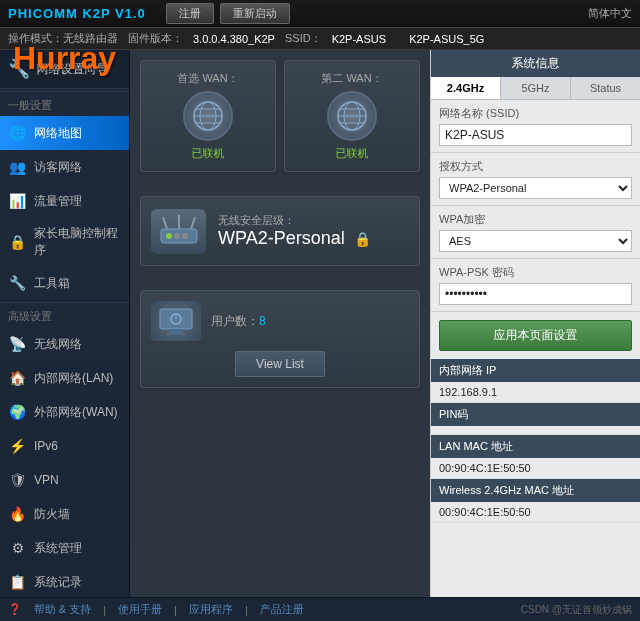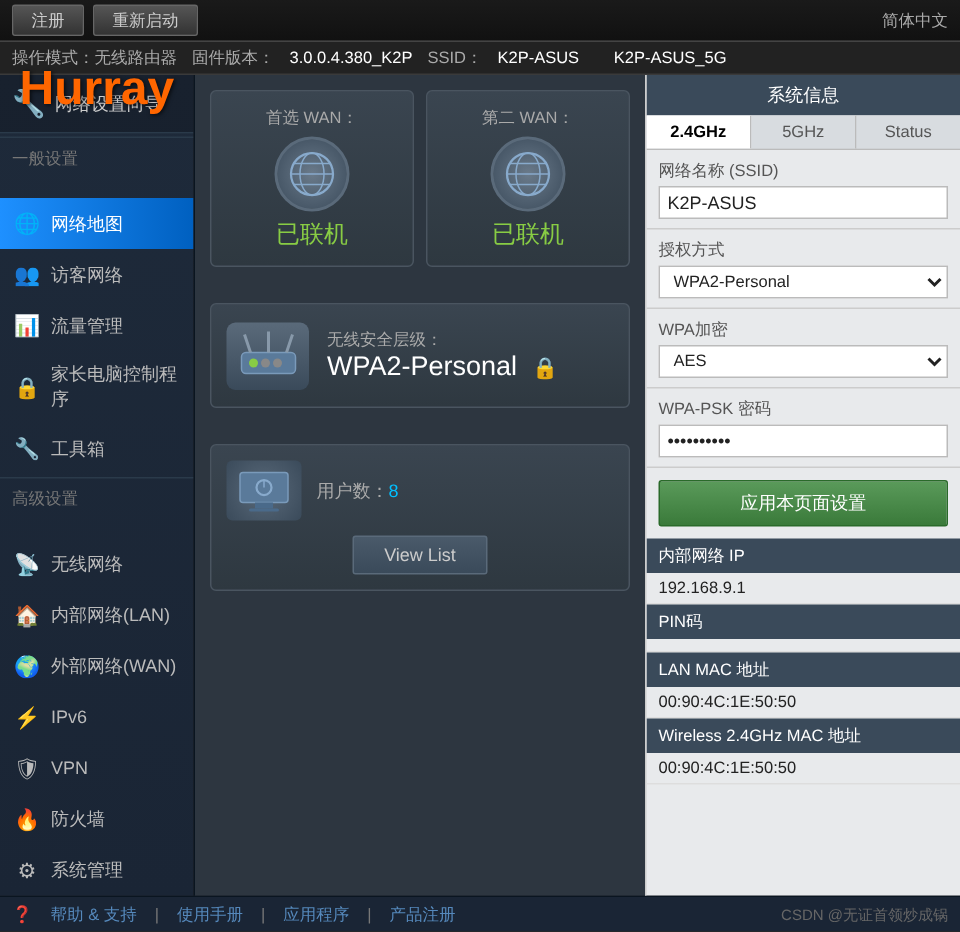--- a/index.html
+++ b/index.html
@@ -98,21 +98,21 @@
       margin-right: 6px;
       display: flex;
       align-items: center;
       justify-content: center;
       font-size: 14px;
       flex-shrink: 0;
     }
     .sidebar-section-label {
       color: #777;
       font-size: 11px;
-      padding: 6px 8px 19px 8px;
+      padding: 6px 8px 3px 8px;
       border-top: 1px solid #2a3a4a;
       margin-top: 2px;
     }
     .setup-wizard {
       display: flex;
       align-items: center;
       padding: 8px;
       color: #ccc;
       cursor: pointer;
       background: rgba(0,0,0,0.2);
@@ -165,21 +165,21 @@
       background: radial-gradient(circle, #6a7a8a, #3a4a5a);
       border-radius: 50%;
       display: flex;
       align-items: center;
       justify-content: center;
       font-size: 24px;
       margin-bottom: 5px;
       border: 2px solid #5a6a7a;
     }
     .wan-connected {
-      font-size: 16px;
+      font-size: 11px;
       color: #88cc44;
     }
 
     
     .security-row {
       background: linear-gradient(to bottom, #3a4550, #2e3840);
       border: 1px solid #4a5560;
       border-radius: 4px;
       padding: 10px;
       display: flex;
@@ -379,20 +379,21 @@
       color: #ff6600;
       text-shadow: 1px 1px 3px rgba(0,0,0,0.7);
       z-index: 100;
       pointer-events: none;
     }
   </style>
 </head>
 <body>
 
 <div class="top-bar">
+  <span class="logo">PHICOMM K2P V1.0</span>
   <button class="top-btn">注册</button>
   <button class="top-btn">重新启动</button>
   <span class="top-right">简体中文</span>
 </div>
 
 <div class="info-bar">
   <span>操作模式：无线路由器</span>
   <span>固件版本：</span>
   <span class="ssid-label">3.0.0.4.380_K2P</span>
   <span>SSID：</span>

